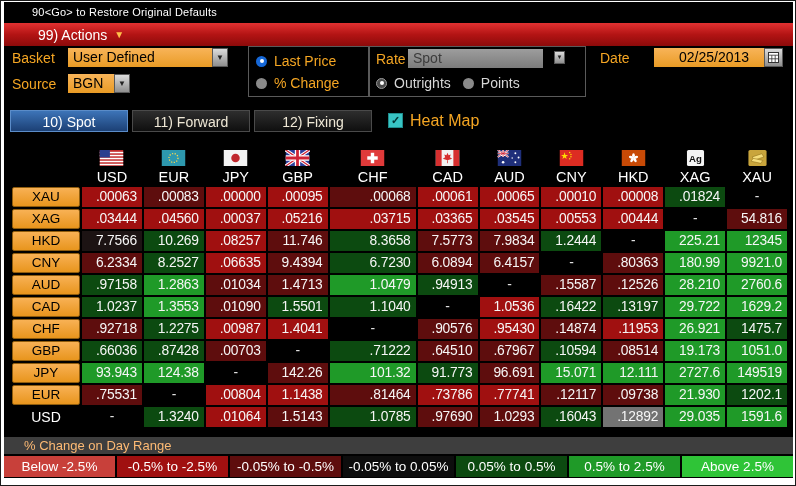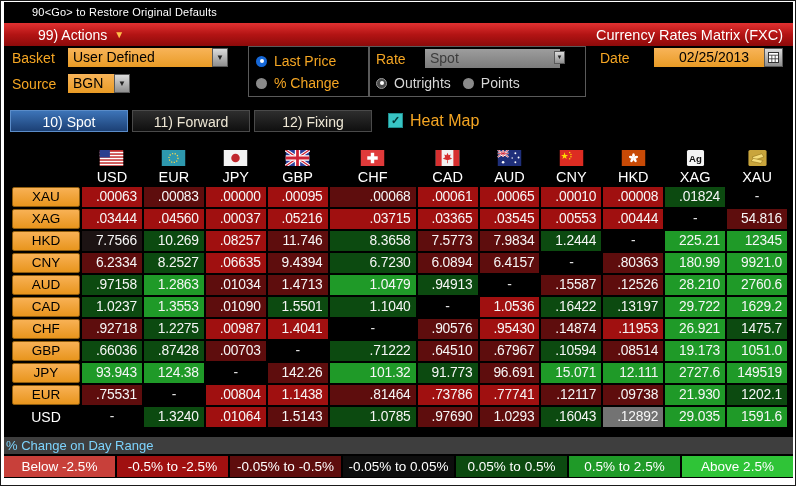--- a/index.html
+++ b/index.html
@@ -55,38 +55,37 @@
   .rlabel{height:20px;line-height:18px;text-align:center;color:#000;
           background:linear-gradient(#f8b155,#e8951d);border:1px solid #8f5c0d;border-radius:2px;
           box-sizing:border-box;font-size:13.5px;cursor:pointer;}
   .rlabel.plain{background:none;border:none;color:#fff;font-size:14px;line-height:20px;cursor:default;}
   .dcell{height:20px;line-height:20px;color:#f6f6f6;font-size:13.8px;text-align:right;
          padding-right:5px;box-sizing:border-box;letter-spacing:-0.2px;cursor:pointer;}
   .dcell.dash{text-align:center;padding-right:0;color:#e0e0e0;}
 
   
   .bottom{margin-top:auto;flex:none;}
-  .lt{height:17px;line-height:17px;background:#3e3e3e;color:#7dd3fc;font-size:13px;padding-left:2px;margin-bottom:2px;}
+  .lt{height:17px;line-height:17px;background:#3e3e3e;color:#fdba74;font-size:13px;padding-left:20px;margin-bottom:2px;}
   .chips{display:flex;gap:2px;height:21px;margin-bottom:1px;}
   .chip{flex:1;color:#fff;font-size:13.5px;text-align:center;line-height:21px;white-space:nowrap;overflow:hidden;}
 </style>
 </head>
 <body>
 
 <div id="stage">
   <div id="term">
 
     <div class="titlebar">90&lt;Go&gt; to Restore Original Defaults</div>
 
     <div class="redbar">
       <div class="actions">
         <span>99) Actions</span>
         <span class="caret">▼</span>
       </div>
-      <div class="apptitle">Currency Rates Matrix (FXC)</div>
     </div>
 
     <div class="controls">
       <span class="olabel" style="left:8px;top:4px">Basket</span>
       <div class="field" style="left:64px;top:2px;width:144px">User Defined</div>
       <div class="dbtn" style="left:208px;top:2px">▼</div>
 
       <span class="olabel" style="left:8px;top:30px">Source</span>
       <div class="field" style="left:64px;top:28px;width:46px">BGN</div>
       <div class="dbtn" style="left:110px;top:28px">▼</div>
@@ -97,21 +96,21 @@
           <span class="amber">Last Price</span>
         </div>
         <div class="radio-row">
           <span class="rdot"></span>
           <span class="amber">% Change</span>
         </div>
       </div>
 
       <div class="gbox" style="left:364px;top:0;width:218px;height:51px">
         <span class="olabel" style="left:7px;top:4px">Rate</span>
-        <div class="field gray-field" style="left:56px;top:2px;width:135px">Spot</div>
+        <div class="field gray-field" style="left:39px;top:2px;width:135px">Spot</div>
         <div class="dbtn" style="left:185px;top:4px;width:11px;height:13px;line-height:11px;font-size:6px">▼</div>
         <div style="position:absolute;left:0;top:25px;display:flex">
           <div class="radio-row">
             <span class="rdot sel dark"></span>
             <span class="lgray">Outrights</span>
           </div>
           <div class="radio-row" style="padding-left:12px">
             <span class="rdot"></span>
             <span class="lgray">Points</span>
           </div>

